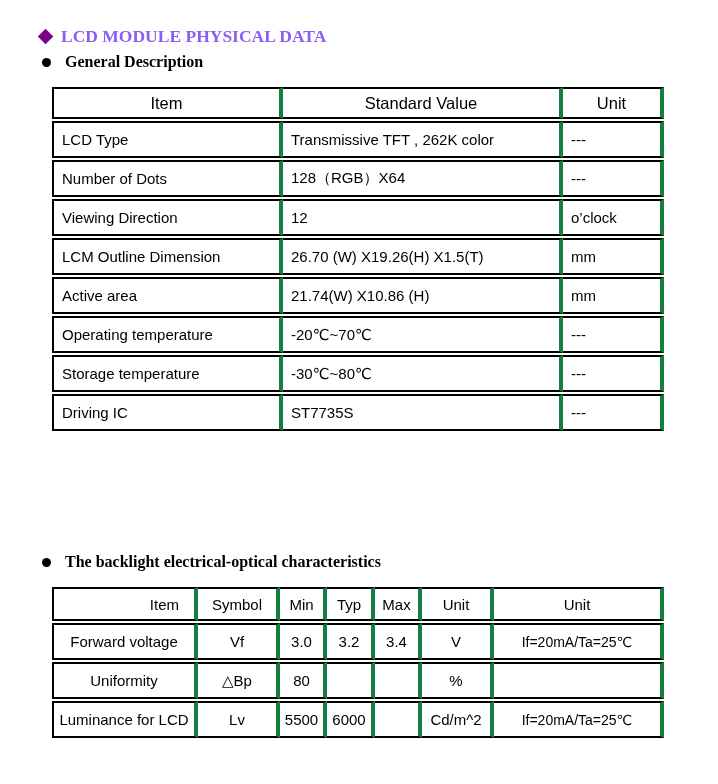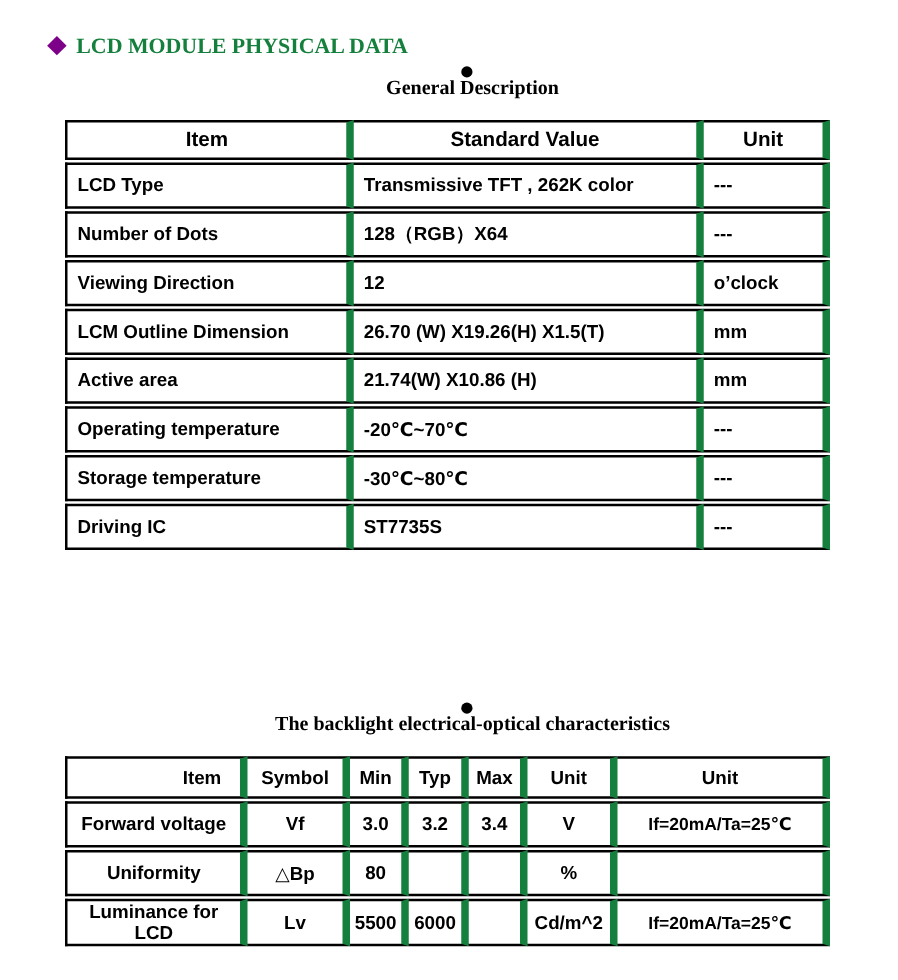--- a/index.html
+++ b/index.html
@@ -9,42 +9,42 @@
   .doc { padding: 26px 0 0 38px; }
 
   
   .title-row { display: flex; align-items: center; margin-bottom: 6px; }
   .diamond {
     width: 11px; height: 11px; background: #7D0089;
     transform: rotate(45deg); margin: 0 10px 0 2px; flex: 0 0 auto;
   }
   .doc-title {
     font-family: "Liberation Serif", "DejaVu Serif", serif;
-    font-weight: bold; font-size: 17.5px; color: #15803d;
+    font-weight: bold; font-size: 17.5px; color: #8b5cf6;
   }
-  .section-row { display: flex; align-items: center; margin-top: 2px; flex-direction: column; }
+  .section-row { display: flex; align-items: center; margin-top: 2px; }
   .bullet {
     width: 9px; height: 9px; border-radius: 50%; background: #000;
     margin: 0 14px 0 4px; flex: 0 0 auto;
   }
   .section-heading {
     font-family: "Liberation Serif", "DejaVu Serif", serif;
     font-weight: bold; font-size: 16px; color: #000;
   }
   .section2 { margin-top: 120px; }
 
   
   table {
     border-collapse: separate; border-spacing: 0 2px;
     table-layout: fixed; margin: 14px 0 0 14px;
   }
   th, td {
     border-top: 2px solid #000; border-bottom: 2px solid #000;
-    border-right: 6px solid #15803d;
-    vertical-align: middle; font-weight: bold; overflow: hidden;
+    border-right: 4px solid #15803d;
+    vertical-align: middle; font-weight: normal; overflow: hidden;
   }
   th:first-child, td:first-child { border-left: 2px solid #000; }
 
   
   .t1 { width: 612px; }
   .t1 th { height: 32px; text-align: center; font-size: 16.5px; }
   .t1 td { height: 37px; text-align: left; padding: 0 8px; font-size: 15px; }
 
   
   .t2 { width: 612px; }

